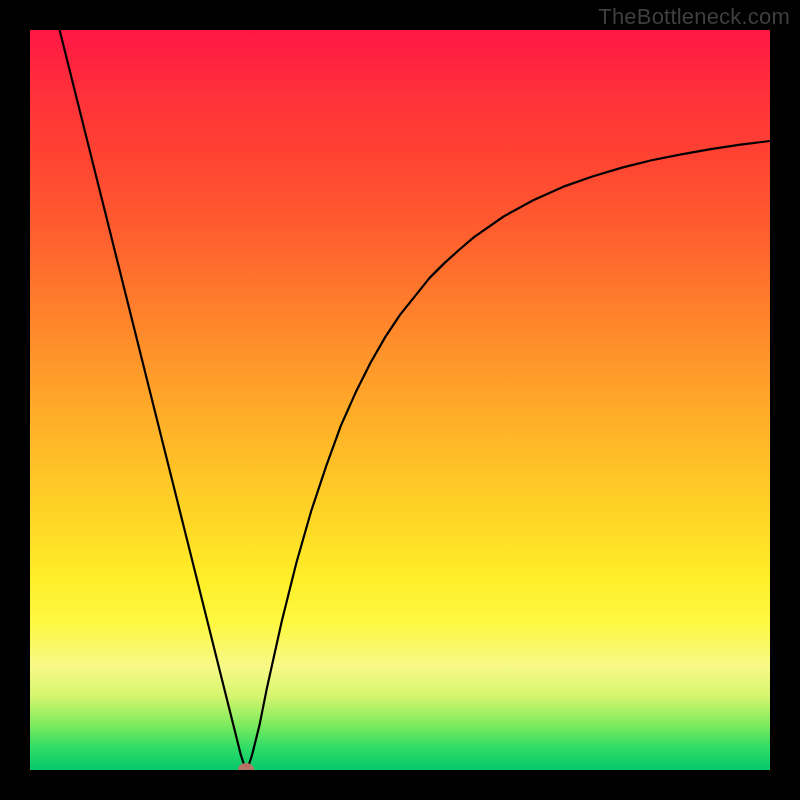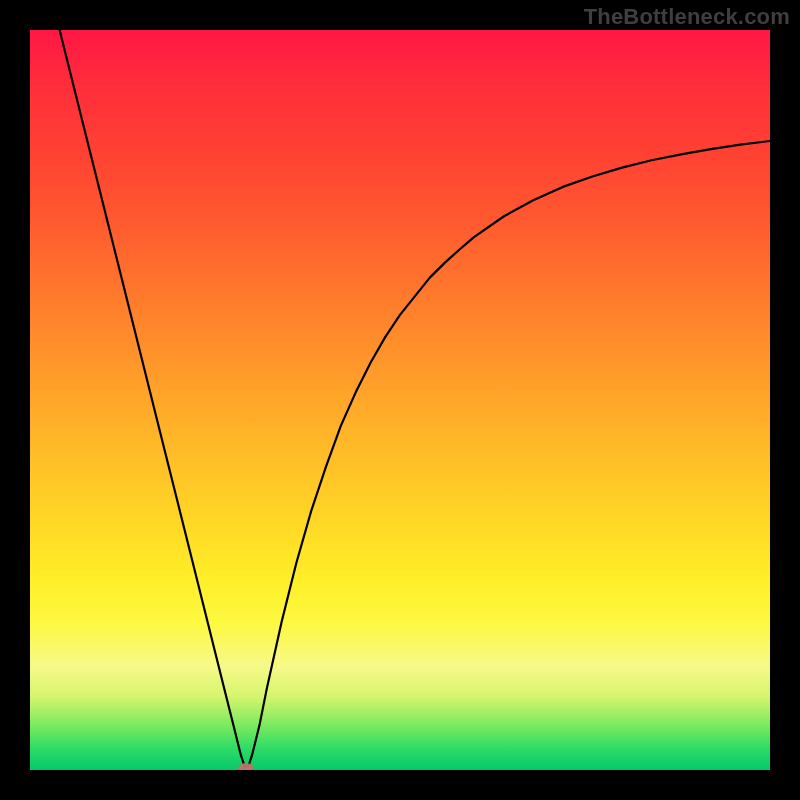--- a/index.html
+++ b/index.html
@@ -60,21 +60,21 @@
     background: #c07366;
     opacity: 0.95;
     transform: translate(-50%, -50%);
   }
   .watermark {
     position: absolute;
     top: 4px;
     right: 10px;
     color: #3f3f3f;
     font-size: 22px;
-    font-weight: 700;
+    font-weight: 400;
     letter-spacing: 0.2px;
     user-select: none;
   }
 </style>
 </head>
 <body>
 
 <div class="frame">
 
   <div class="plot-area">

